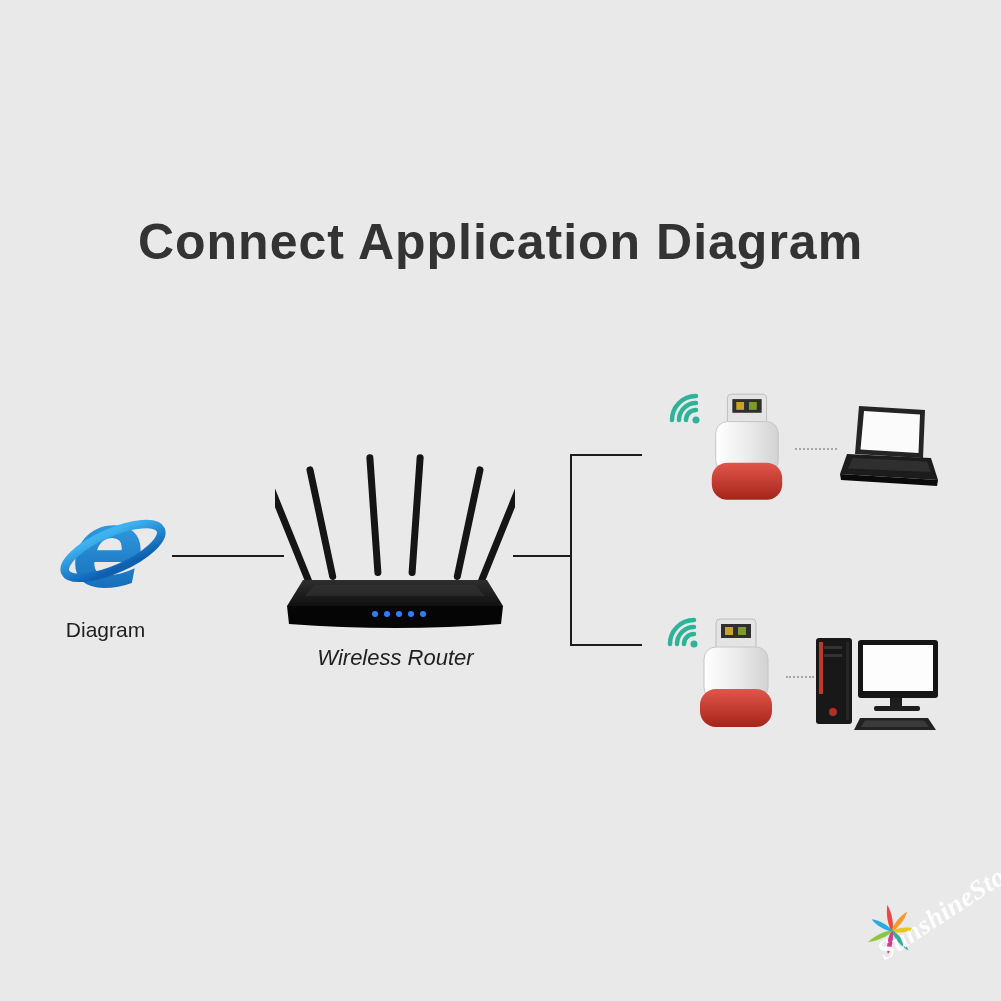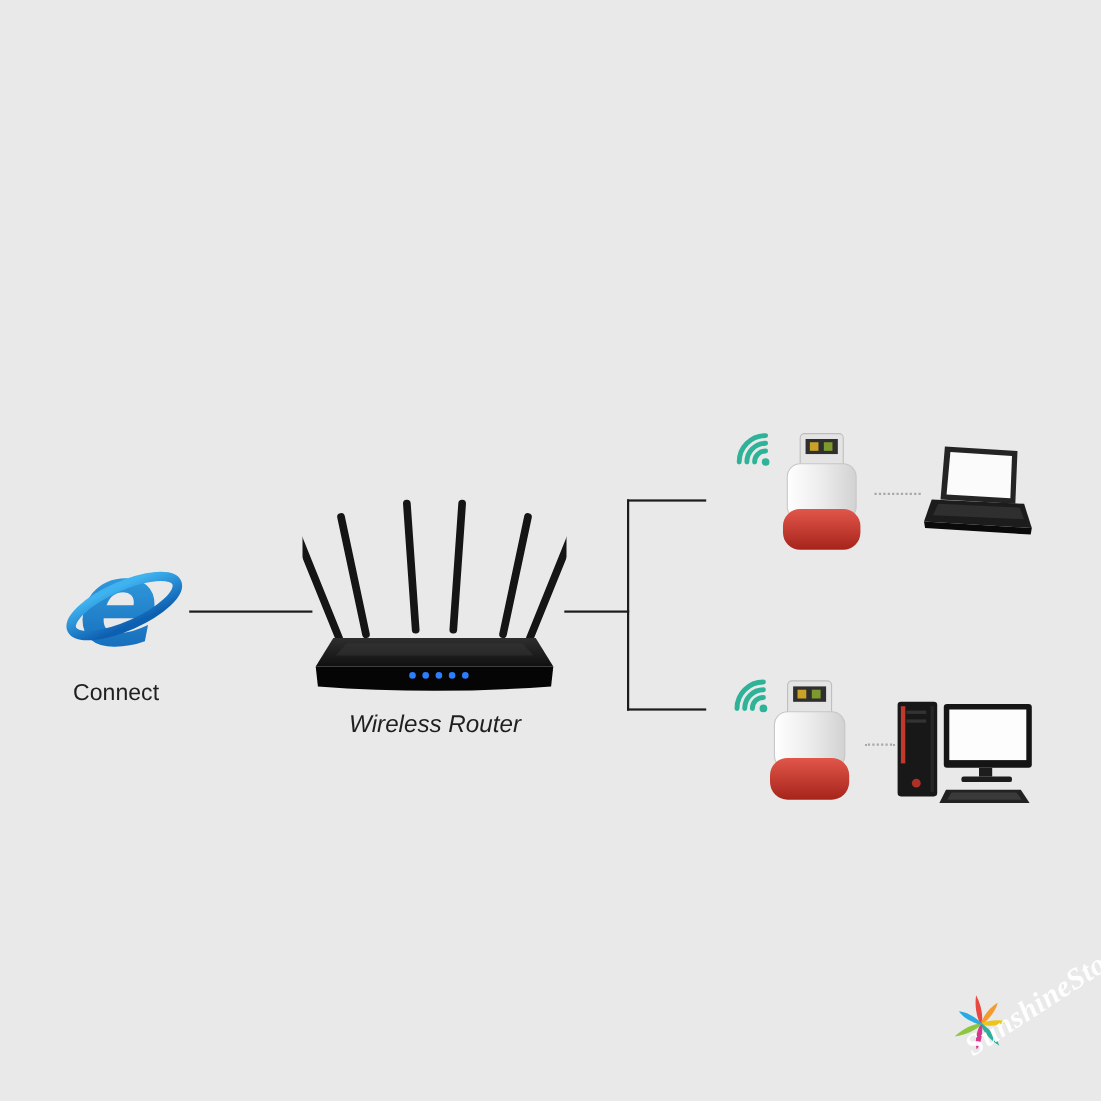--- a/index.html
+++ b/index.html
@@ -37,36 +37,37 @@
     white-space:nowrap;
     opacity:0.96;
   }
   svg{display:block;width:100%;height:100%;}
 </style>
 </head>
 <body>
 
 <div id="canvas">
 
+  <div class="abs title">Connect Application Diagram</div>
 
   <div class="abs" style="left:56px;top:490px;width:114px;height:118px;">
     <svg viewBox="0 0 120 120">
       <defs>
         <linearGradient id="ieg" x1="0" y1="0" x2="0" y2="1">
           <stop offset="0" stop-color="#3fb3f0"></stop>
           <stop offset="1" stop-color="#0d5fb0"></stop>
         </linearGradient>
       </defs>
       <text x="16" y="99" font-family="DejaVu Sans, sans-serif" font-size="114" font-weight="bold" font-style="italic" fill="url(#ieg)">e</text>
       <g transform="rotate(-24 60 62)">
         <ellipse cx="60" cy="62" rx="55" ry="19" fill="none" stroke="url(#ieg)" stroke-width="9"></ellipse>
       </g>
     </svg>
   </div>
-  <div class="abs node-label internet-label">Connect</div>
+  <div class="abs node-label internet-label">Diagram</div>
 
   <div class="abs line" style="left:172px;top:555px;width:112px;height:2px;"></div>
 
   <div class="abs" style="left:275px;top:448px;width:240px;height:190px;">
     <svg viewBox="0 0 240 190">
       <defs>
         <linearGradient id="rbody" x1="0" y1="0" x2="0" y2="1">
           <stop offset="0" stop-color="#2e2e2e"></stop>
           <stop offset="1" stop-color="#101010"></stop>
         </linearGradient>

